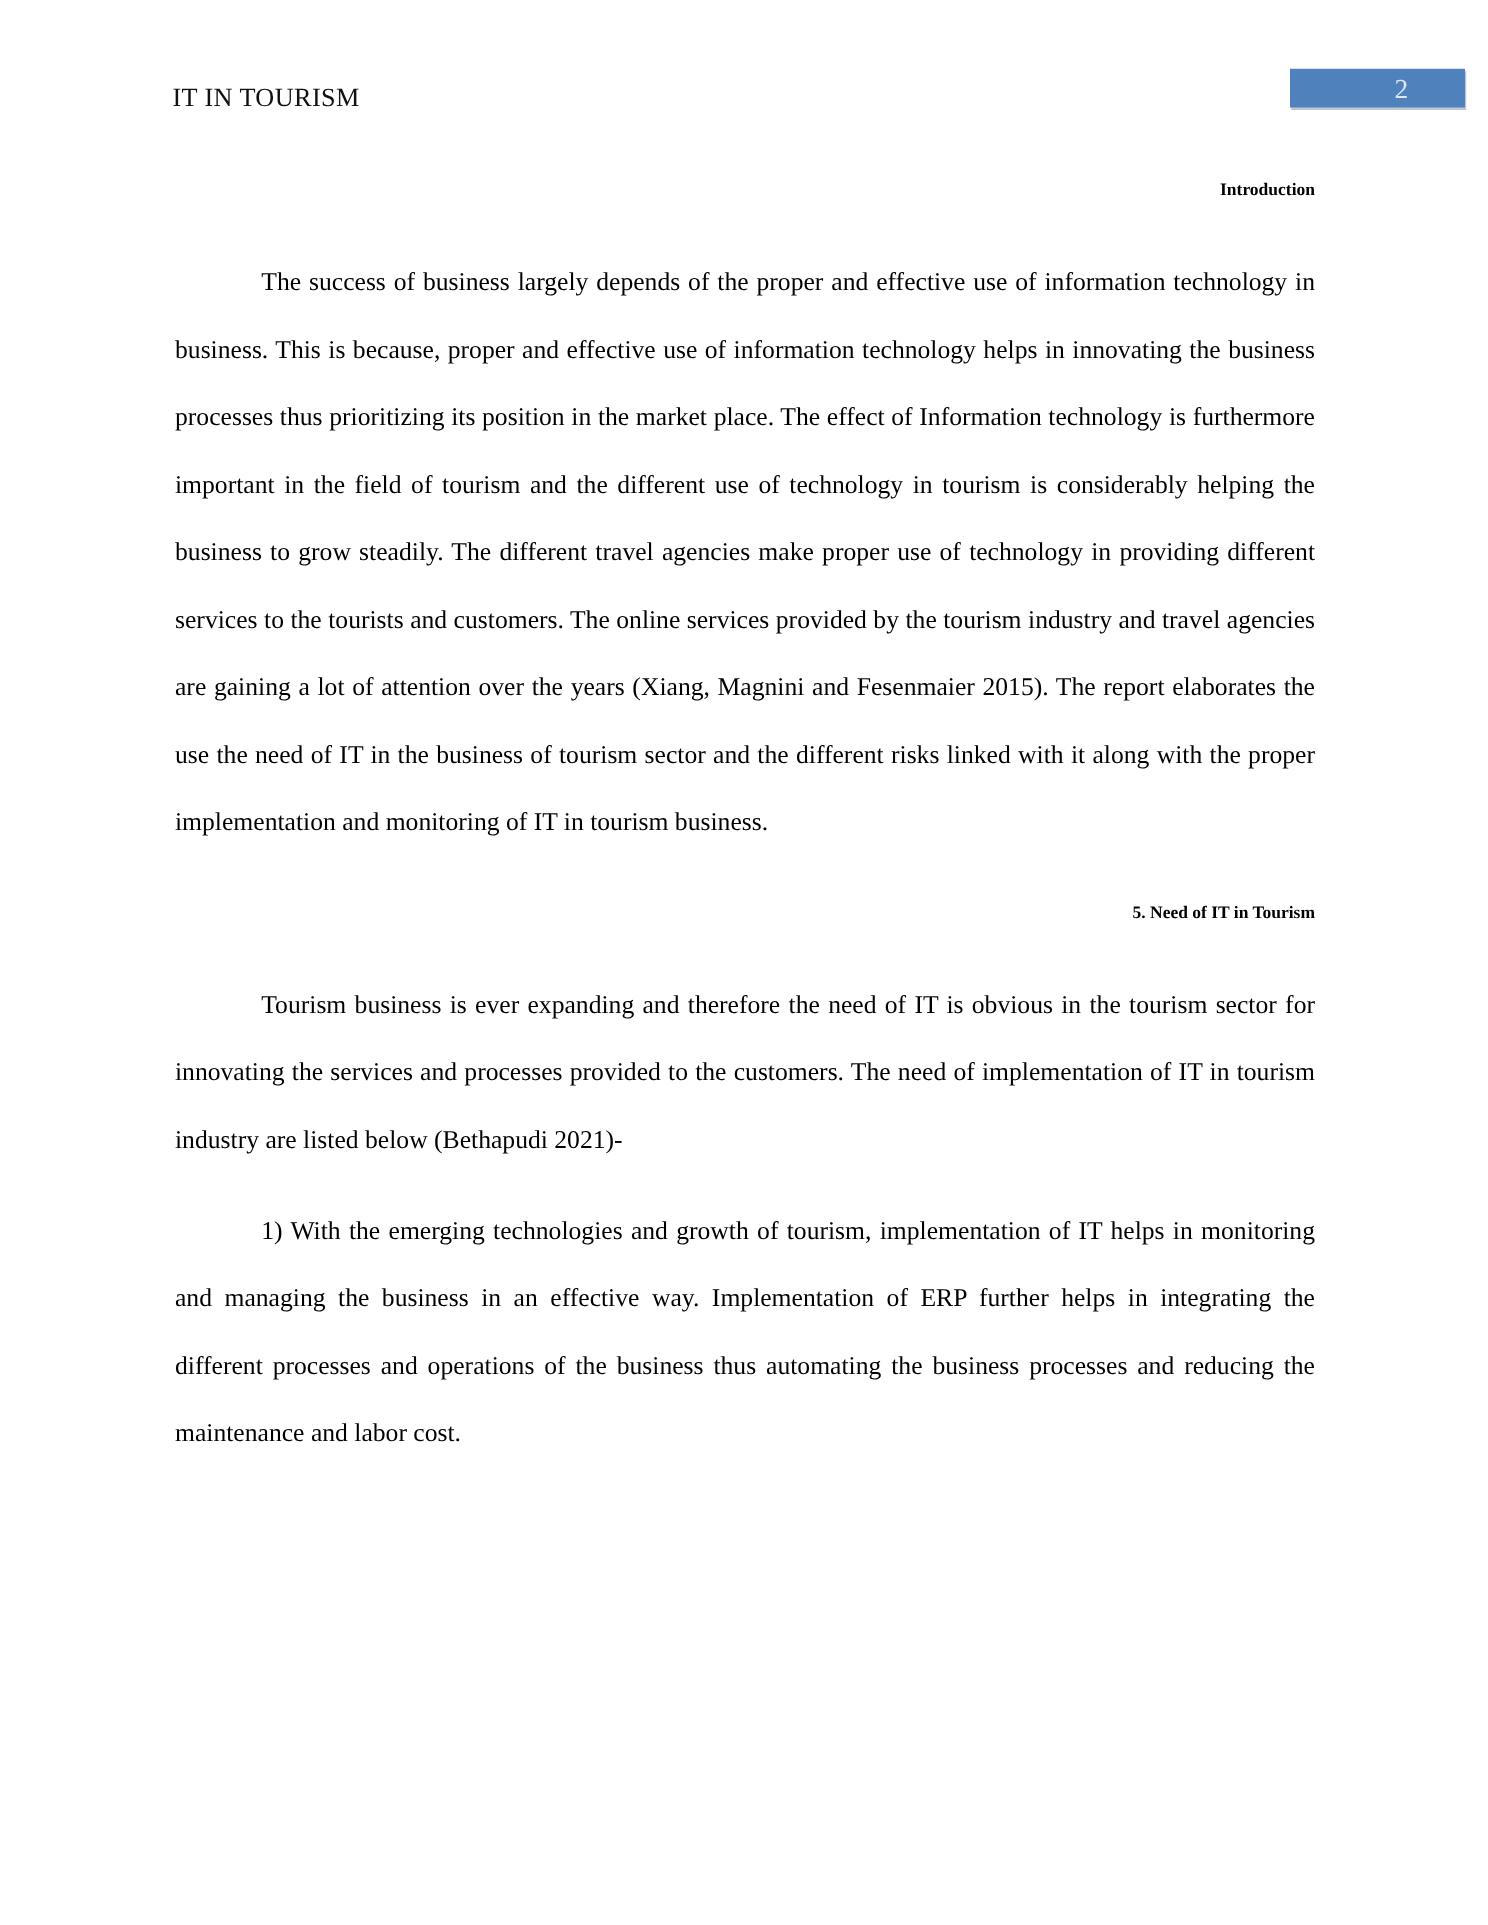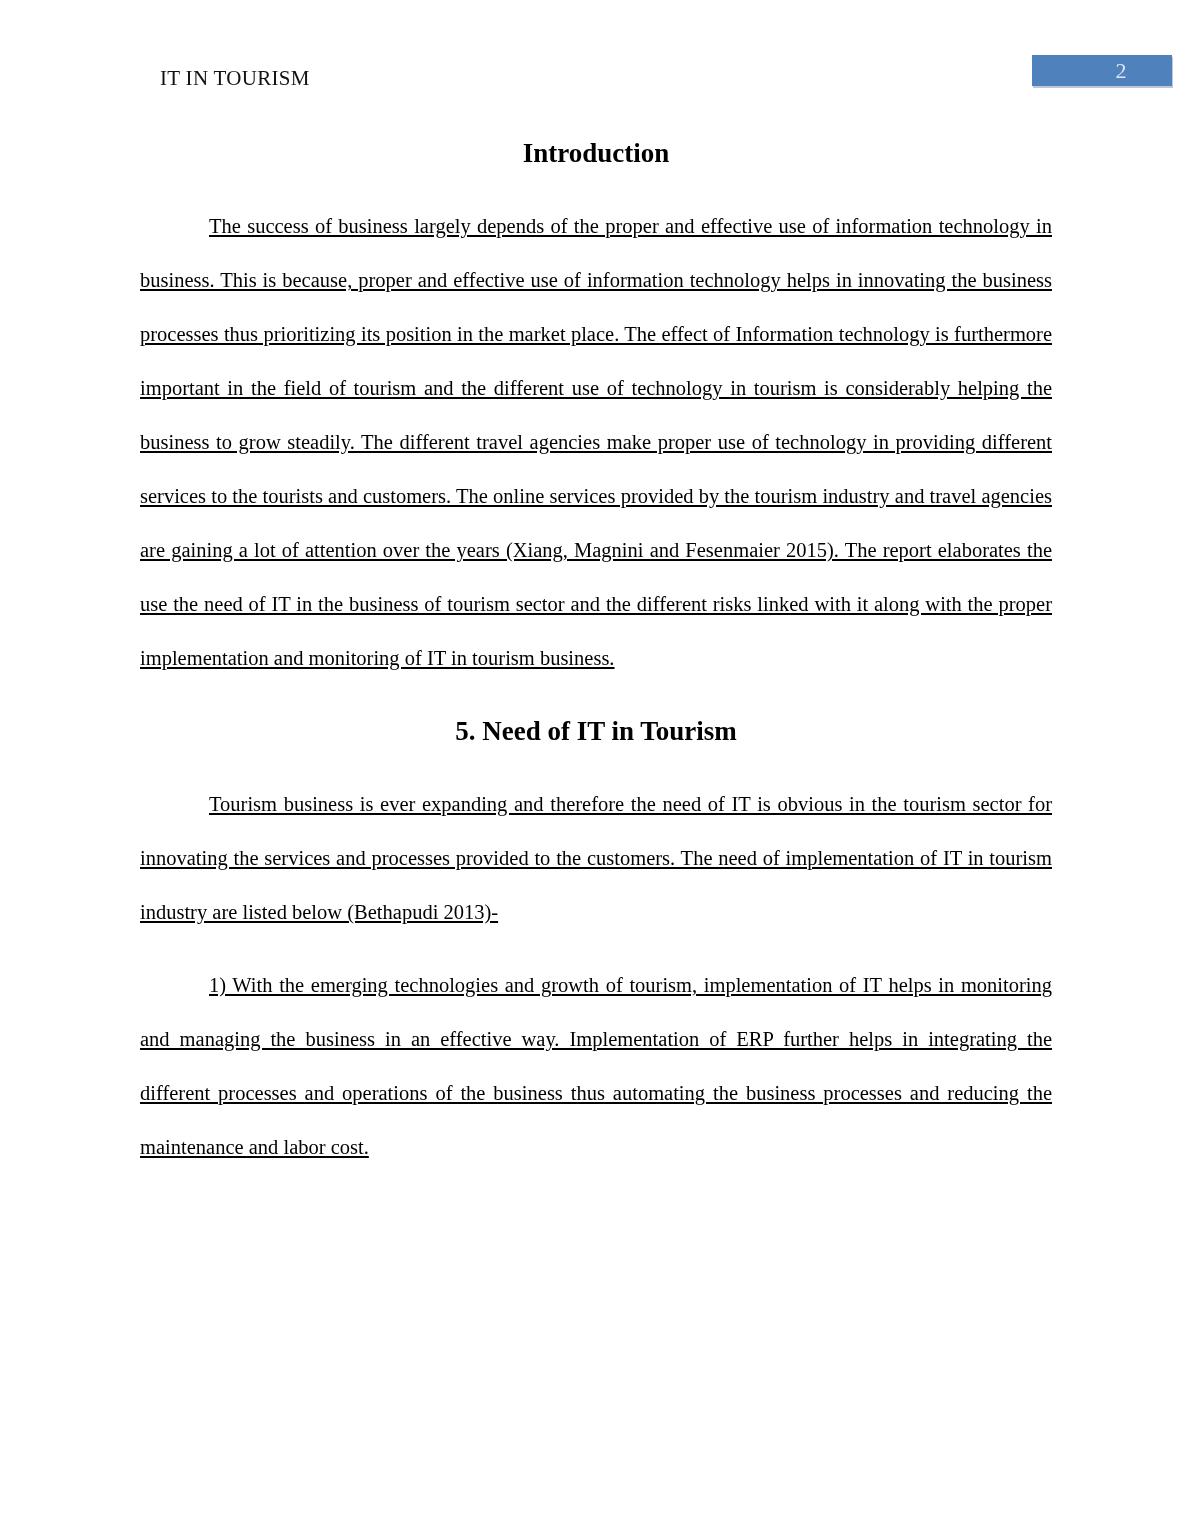--- a/index.html
+++ b/index.html
@@ -12,21 +12,21 @@
   }
   .page {
     position: relative;
     width: 1190px;
     height: 1540px;
     background: #ffffff;
     overflow: hidden;
   }
   .running-head {
     position: absolute;
-    left: 160px;
+    left: 138px;
     top: 66px;
     font-size: 21px;
     letter-spacing: 0.3px;
     color: #111111;
     white-space: nowrap;
   }
   .page-number-box {
     position: absolute;
     left: 1032px;
     top: 55px;
@@ -47,30 +47,29 @@
   .content {
     position: absolute;
     left: 140px;
     top: 126px;
     width: 912px;
     font-size: 20.5px;
     line-height: 54px;
     text-align: justify;
   }
   .content h2 {
-    font-size: 27px;
+    font-size: 14px;
     font-weight: bold;
     line-height: 54px;
     margin: 0 0 19px 0;
-    text-align: center;
+    text-align: right;
   }
   .content p {
     margin: 0 0 19px 0;
     text-indent: 69px;
-    text-decoration: underline;
   }
 </style>
 </head>
 <body>
 
 <div class="page">
 
   <div class="running-head">IT IN TOURISM</div>
 
   <div class="page-number-box">
@@ -78,20 +77,20 @@
   </div>
 
   <div class="content">
 
     <h2>Introduction</h2>
 
     <p>The success of business largely depends of the proper and effective use of information technology in business. This is because, proper and effective use of information technology helps in innovating the business processes thus prioritizing its position in the market place. The effect of Information technology is furthermore important in the field of tourism and the different use of technology in tourism is considerably helping the business to grow steadily. The different travel agencies make proper use of technology in providing different services to the tourists and customers. The online services provided by the tourism industry and travel agencies are gaining a lot of attention over the years (Xiang, Magnini and Fesenmaier 2015). The report elaborates the use  the need of IT in the business of tourism sector and the different risks linked with it along with the proper  implementation and monitoring of IT in tourism business.</p>
 
     <h2>5. Need of IT in Tourism</h2>
 
-    <p>Tourism business is ever expanding and therefore the need of IT is obvious in the tourism sector for innovating the services and processes provided to the customers. The need of implementation of IT in tourism industry are listed below (Bethapudi 2013)-</p>
+    <p>Tourism business is ever expanding and therefore the need of IT is obvious in the tourism sector for innovating the services and processes provided to the customers. The need of implementation of IT in tourism industry are listed below (Bethapudi 2021)-</p>
 
     <p>1) With the emerging technologies and growth of tourism, implementation of IT helps in monitoring and managing the business in an effective way. Implementation of ERP further helps in integrating the different processes and operations of the business thus automating the business processes and reducing the maintenance and labor cost.</p>
 
 
   </div>
 
 </div>
 
 </body></html>

